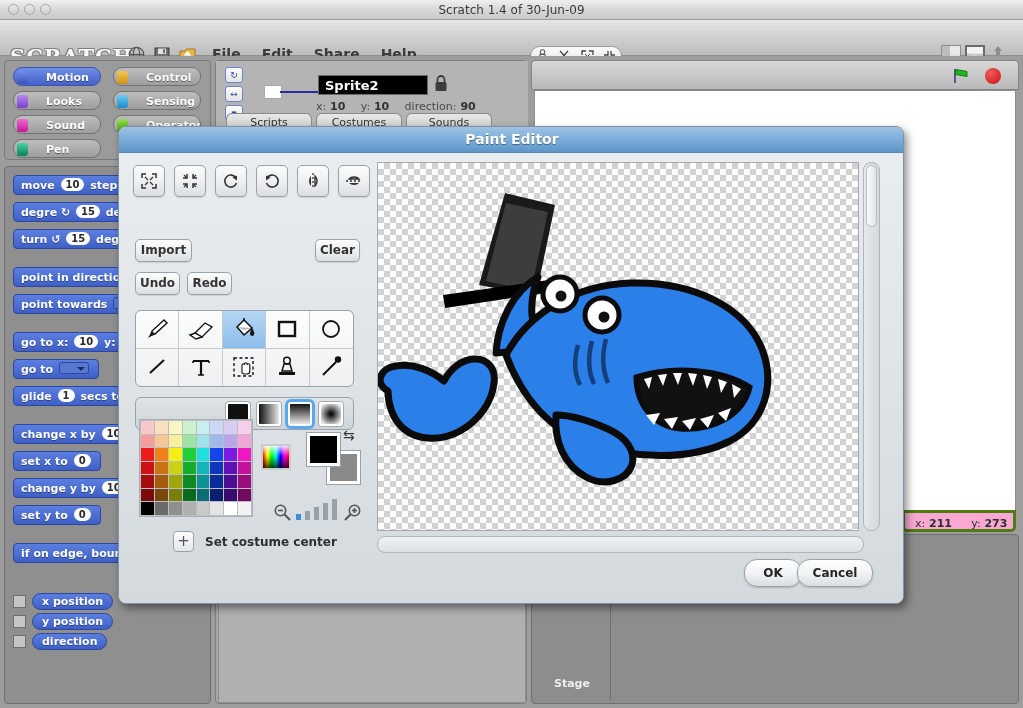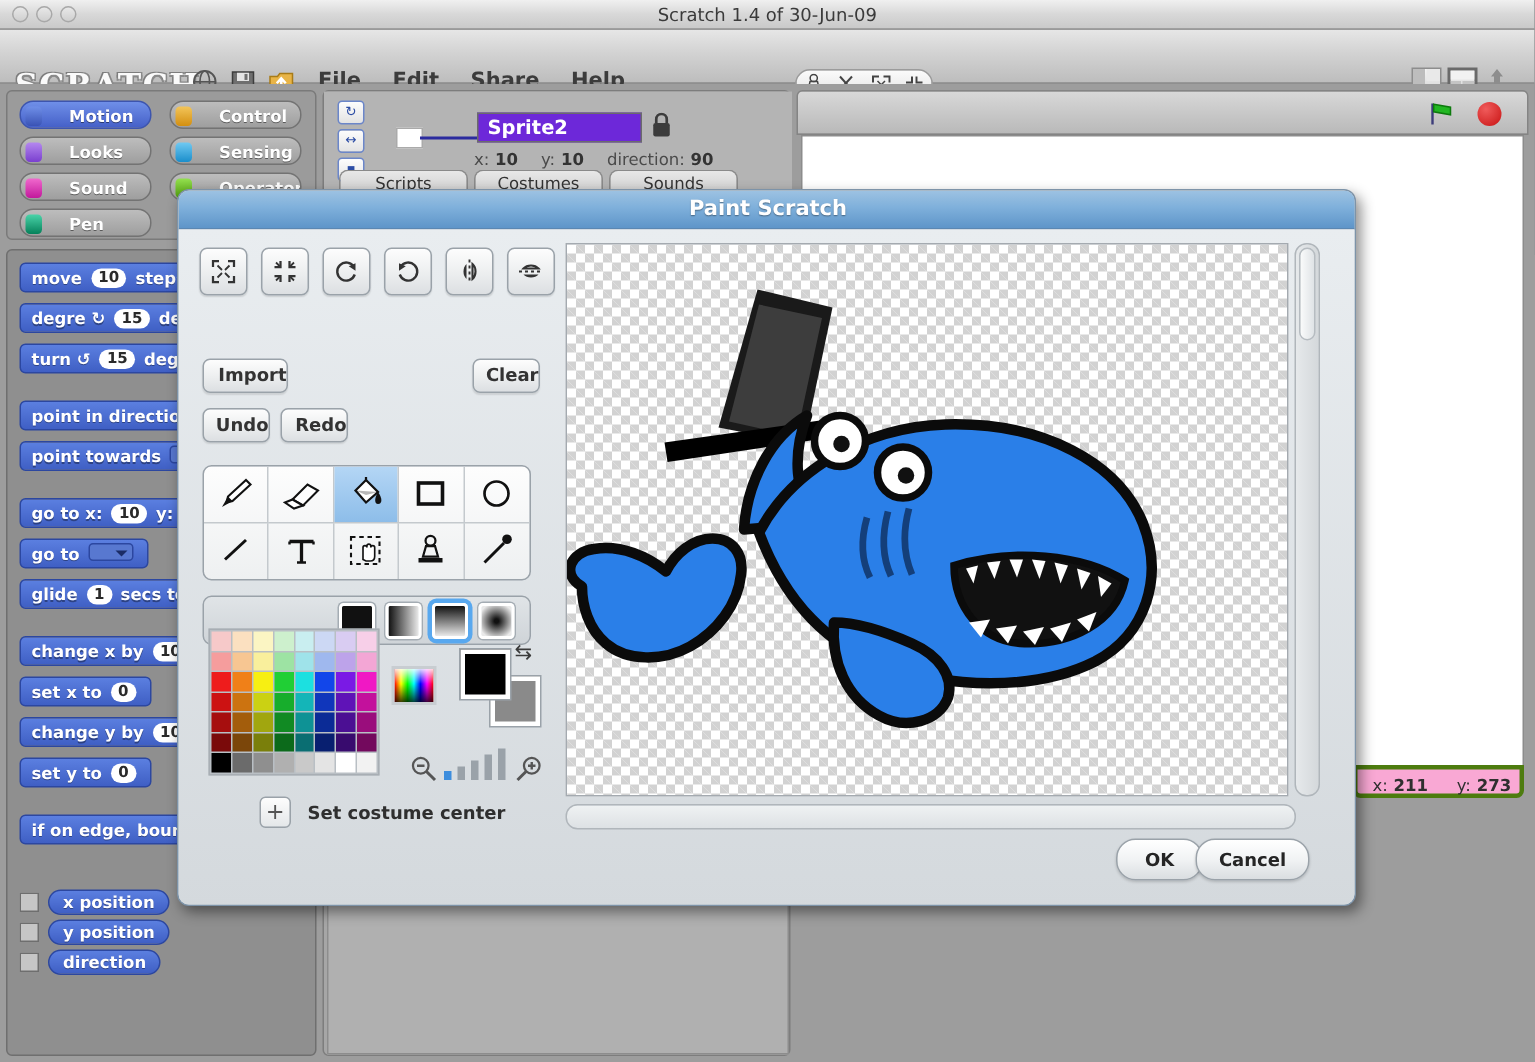--- a/index.html
+++ b/index.html
@@ -155,21 +155,21 @@
   }
   .sprite-thumb {
     position:absolute; left:48px; top:24px; width:18px; height:14px;
     background:#fff; border:1px solid #aaa;
   }
   .sprite-dirline {
     position:absolute; left:64px; top:30px; width:55px; height:2px; background:#2b2b9e;
   }
   .sprite-name {
     position:absolute; left:102px; top:14px; width:110px; height:20px;
-    background:#6d28d9; border:1px solid #6b6b6b;
+    background:#000000; border:1px solid #6b6b6b;
     color:#ffffff; font-size:13px; font-weight:bold;
     line-height:19px; padding-left:6px;
   }
   .lock-icon { position:absolute; left:218px; top:14px; font-size:15px; color:#3c3c3c; }
   .sprite-stats {
     position:absolute; left:100px; top:39px;
     font-size:11px; color:#333; font-weight:bold;
   }
   .sprite-stats span.lbl { font-weight:normal; color:#4a4a4a; }
   .sh-tabs { position:absolute; left:10px; top:52px; display:flex; gap:4px; }
@@ -259,21 +259,21 @@
     box-shadow: 0 1px 1px rgba(0,0,0,.12);
   }
   .xbtn svg { display:block; }
 
   
   .pbtn {
     position:absolute; height:23px;
     border:1px solid #9aa2a9; border-radius:5px;
     background: linear-gradient(to bottom,#fdfdfd 0%, #eceeef 55%, #dcdfe2 100%);
     font-size:12px; font-weight:bold; color:#333;
-    line-height:21px; text-align:right;
+    line-height:21px; text-align:center;
     box-shadow:0 1px 1px rgba(0,0,0,.10);
     cursor:default;
   }
 
   
   .tools-grid {
     position:absolute; left:16px; top:157px; width:219px; height:77px;
     border:1px solid #9aa2a9; border-radius:6px;
     background: linear-gradient(to bottom,#fdfdfd,#eef0f1);
     display:grid; grid-template-columns: repeat(5, 1fr); grid-template-rows: repeat(2,1fr);
@@ -575,25 +575,32 @@
         <div class="stop-btn"></div>
       </div>
       <div class="stage-area"></div>
       <div class="coord-bar">
         <span class="lbl">x:</span>
         <span>211</span>
         &nbsp;&nbsp;&nbsp;
         <span class="lbl">y:</span>
         <span>273</span>
       </div>
+      <div class="sprite-pane">
+        <div class="stage-cell">
+          <div class="stage-thumb"></div>
+          <div class="stage-label">Stage</div>
+        </div>
+        <div class="sprite-divider"></div>
+      </div>
     </div>
   </div>
 
   <div class="paint-dialog">
-    <div class="pd-title">Paint Scratch</div>
+    <div class="pd-title">Paint Editor</div>
     <div class="pd-body">
 
       <div class="xform-row">
         <div class="xbtn">
           <svg class="ic" width="18" height="18" viewBox="0 0 18 18">
             <path d="M2 6 L2 2 L6 2 M12 2 L16 2 L16 6 M16 12 L16 16 L12 16 M6 16 L2 16 L2 12" fill="none" stroke="#333" stroke-width="1.5"></path>
             <path d="M5 5 L8 8 M13 5 L10 8 M5 13 L8 10 M13 13 L10 10" stroke="#333" stroke-width="1.2"></path>
           </svg>
         </div>
         <div class="xbtn">

